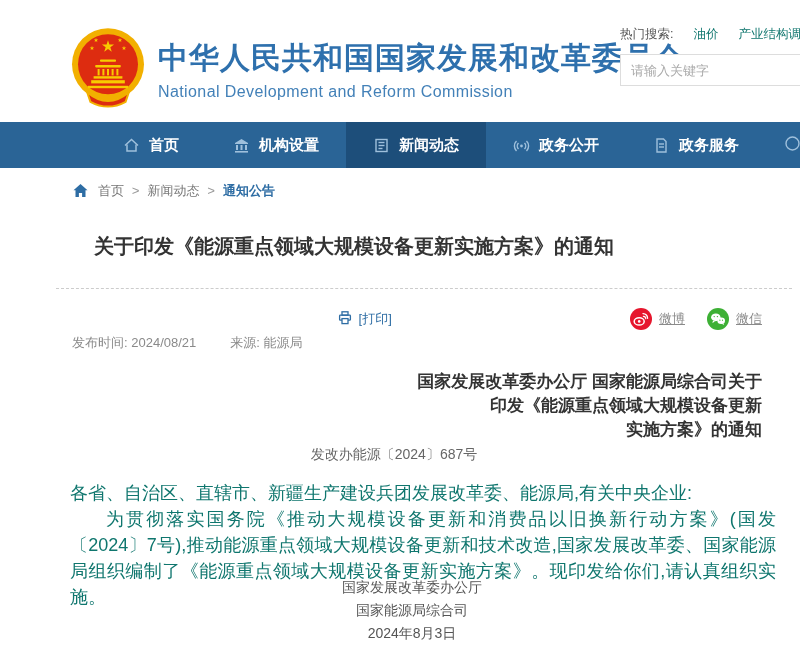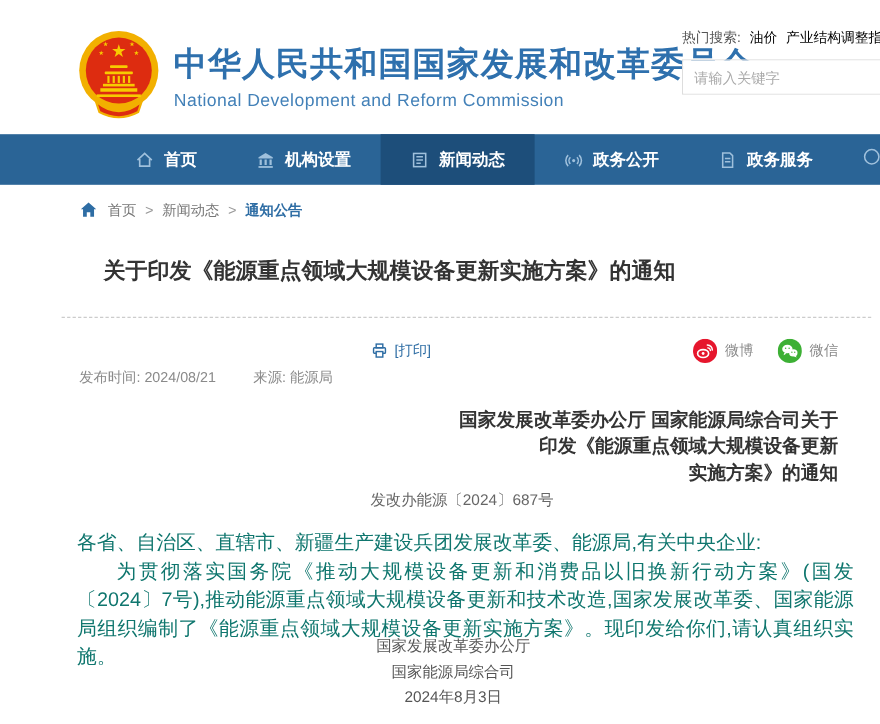--- a/index.html
+++ b/index.html
@@ -7,21 +7,21 @@
   .page { position:relative; width:800px; height:658px; background:#fff; overflow:hidden; }
 
   
   .header { position:relative; height:122px; background:#fff; }
   .logo { position:absolute; left:68px; top:26px; width:80px; height:86px; }
   .site-titles { position:absolute; left:158px; top:38px; }
   .site-title-zh { font-size:30px; font-weight:bold; color:#2e70ad; letter-spacing:1px; white-space:nowrap; }
   .site-title-en { font-size:16px; color:#4381b8; margin-top:4px; letter-spacing:0.4px; white-space:nowrap; }
   .header-right { position:absolute; left:620px; top:26px; width:185px; }
   .hot-search { font-size:12.5px; color:#555; white-space:nowrap; overflow:hidden; width:185px; }
-  .hot-search a { color:#000000; text-decoration:none; margin-left:8px; }
+  .hot-search a { color:#0f766e; text-decoration:none; margin-left:20px; }
   .search-box { margin-top:11px; width:220px; height:32px; border:1px solid #ddd; background:#fff; display:flex; align-items:center; }
   .search-box input { border:none; outline:none; width:100%; height:100%; padding:0 10px; font-size:13px; color:#333; font-family:inherit; }
   .search-box input::placeholder { color:#aaa; }
 
   
   .nav { position:absolute; top:122px; left:0; width:800px; height:46px; background:#2a6496; }
   .nav ul { list-style:none; display:flex; height:46px; align-items:stretch; padding-left:96px; }
   .nav-item { display:flex; align-items:center; gap:9px; padding:0 27px; color:#fff;
               font-size:15px; font-weight:bold; cursor:pointer; white-space:nowrap; }
   .nav-item.active { background:#1d4e7a; }
@@ -38,29 +38,29 @@
   .bc-home { display:inline-flex; width:17px; height:16px; margin-right:2px; }
 
   
   .page-title { position:absolute; top:233px; left:62px; width:700px; font-size:20px;
                 font-weight:bold; color:#333;margin-left:32px; }
   .divider { position:absolute; top:288px; left:56px; width:736px; border-top:1px dashed #ccc; }
 
   .meta-row { position:absolute; top:306px; left:72px; width:690px; display:flex;
               align-items:center; font-size:13px; color:#8a8a8a; height:26px; }
   .meta-item { margin-right:34px; white-space:nowrap;margin-top:48px; }
-  .print-link { display:inline-flex; align-items:center; gap:6px; color:#2e6da4;
+  .print-link { display:inline-flex; align-items:flex-start; gap:6px; color:#2e6da4;
                 text-decoration:none; cursor:pointer; white-space:nowrap; }
   .share-group { margin-left:auto; display:flex; align-items:center; gap:22px; }
-  .share-item { display:inline-flex; align-items:center; gap:7px; color:#8a8a8a; cursor:pointer; }
+  .share-item { display:inline-flex; align-items:center; gap:7px; color:#8a8a8a; cursor:pointer;text-decoration:underline; }
   .share-item .sicon { width:22px; height:22px; display:inline-flex; }
 
   .doc-heading { position:absolute; top:370px; left:62px; width:700px; text-align:right;
                  font-size:17px; font-weight:bold; color:#333; line-height:24px; }
-  .doc-number { position:absolute; top:446px; left:70px; width:700px; text-align:center;
+  .doc-number { position:absolute; top:446px; left:44px; width:700px; text-align:center;
                 font-size:14px; color:#666; }
   .article-body { position:absolute; top:480px; left:70px; width:706px; font-size:18px;
                   color:#0f766e; line-height:26px; }
   .article-body .par { text-indent:2em; text-align:justify; }
   .signature { position:absolute; top:576px; left:62px; width:700px; text-align:center;
                font-size:14px; color:#555; line-height:23px; }
 </style>
 </head>
 <body>
 

